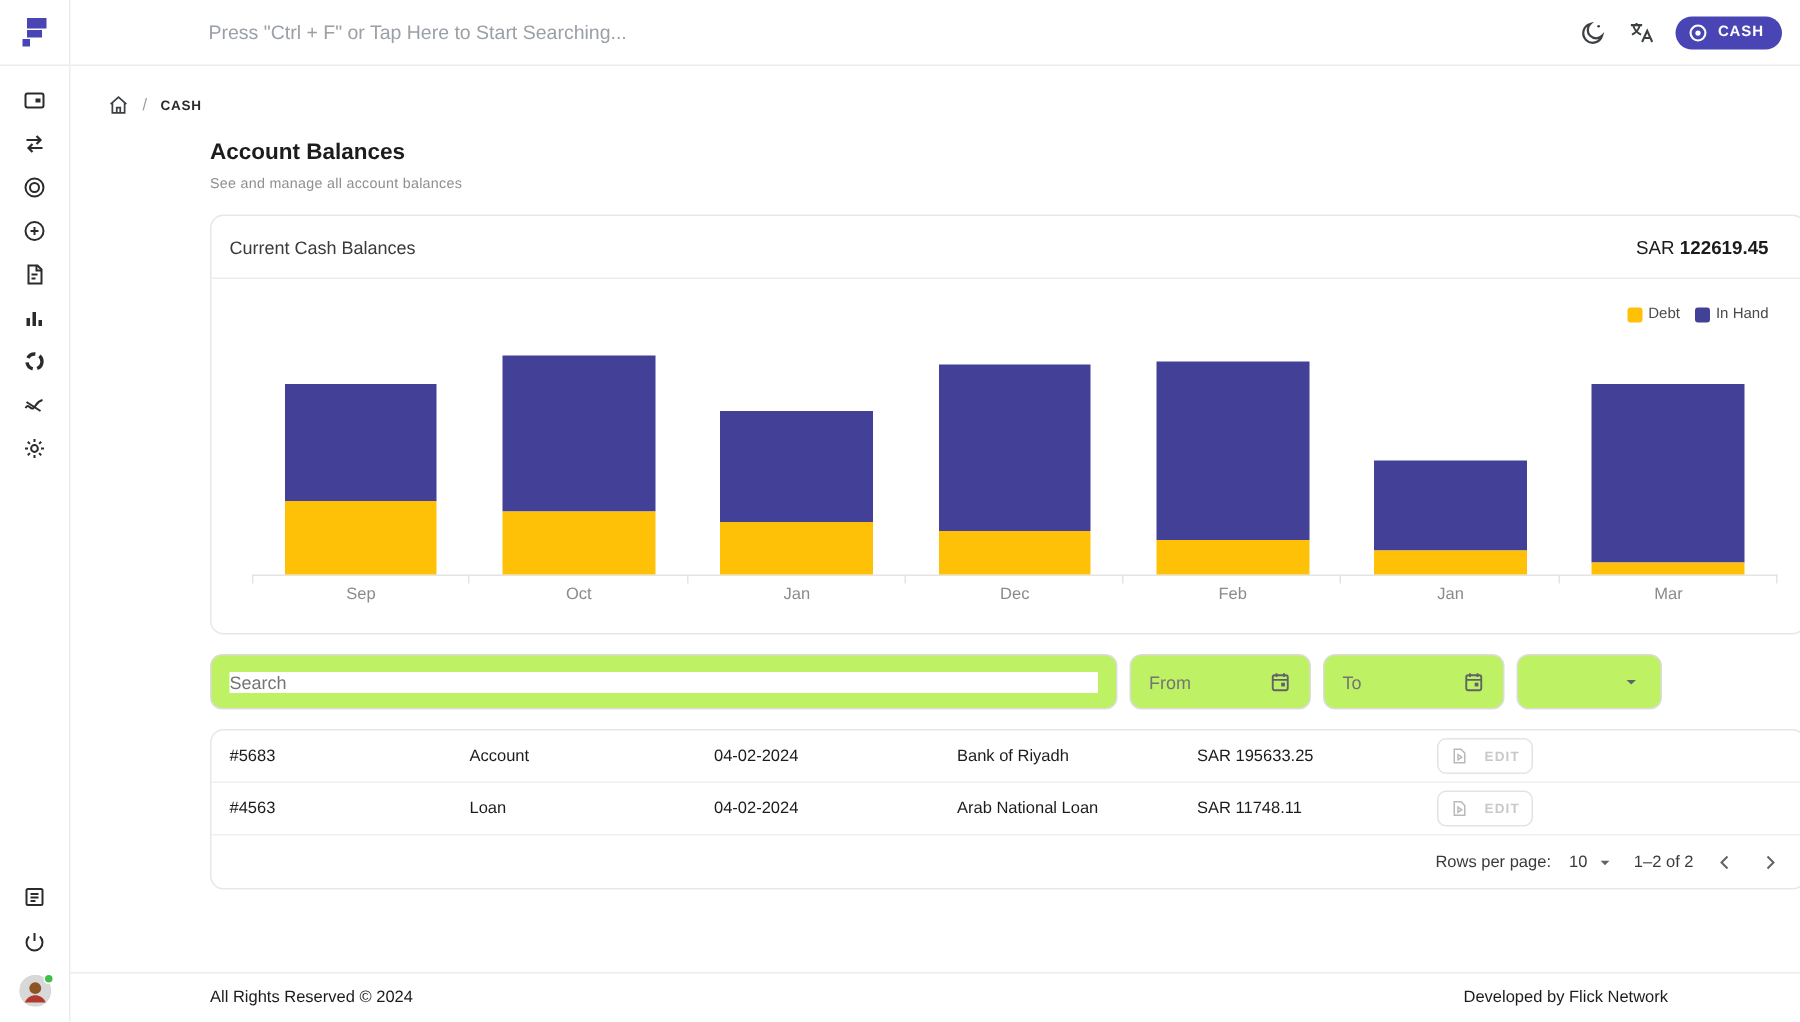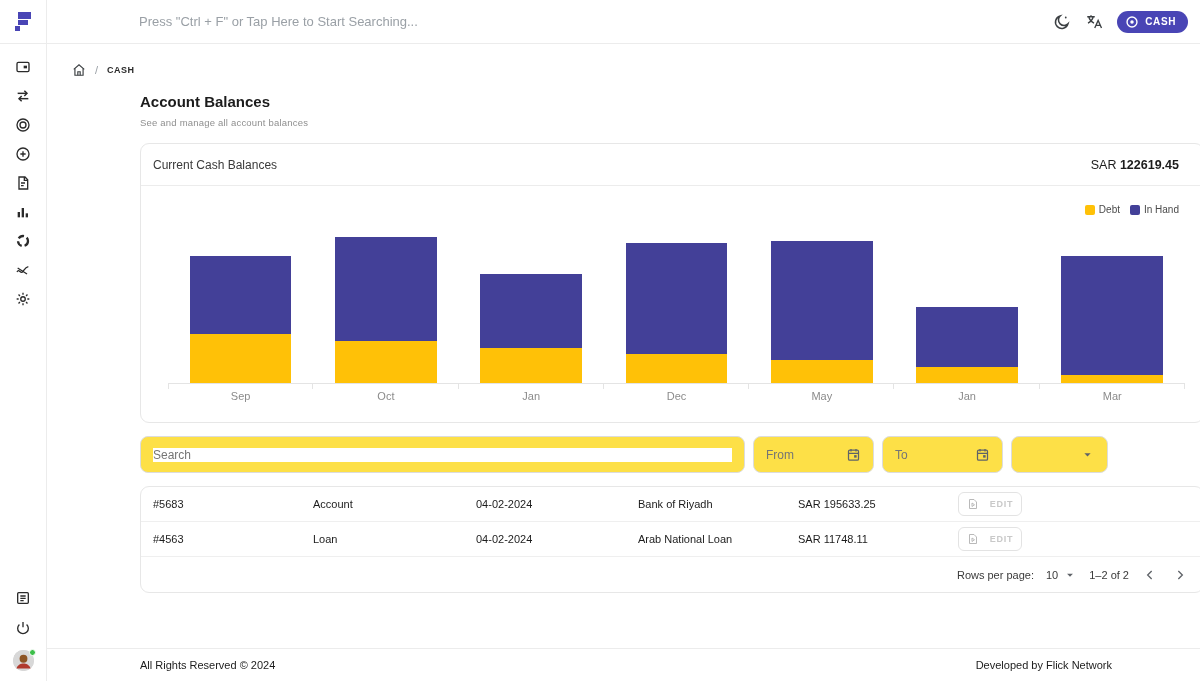--- a/index.html
+++ b/index.html
@@ -53,21 +53,21 @@
   .chart-plot { position:absolute; top:2px; left:27px; right:18px; height:196px; display:flex; border-bottom:1px solid #e4e4e4; }
   .chart-col { flex:1; position:relative; display:flex; align-items:flex-end; justify-content:center; }
   .chart-col::after { content:""; position:absolute; right:0; bottom:-6px; width:1px; height:6px; background:#e4e4e4; }
   .chart-col:first-child::before { content:""; position:absolute; left:0; bottom:-6px; width:1px; height:6px; background:#e4e4e4; }
   .bar-stack { width:70%; display:flex; flex-direction:column; justify-content:flex-end; }
   .chart-xaxis { position:absolute; top:204px; left:27px; right:18px; display:flex; }
   .chart-xlabel { flex:1; text-align:center; font-size:11px; color:#8b8b8b; }
 
   
   .filters { width:968px; margin:13px 0 0 93px; display:flex; gap:8px; }
-  .f-input { height:37px; border:1px solid #dcdcdc; border-radius:8px; display:flex; align-items:center; padding:0 12px; font-size:12px; color:#757575; background:#fde047; }
+  .f-input { height:37px; border:1px solid #dcdcdc; border-radius:8px; display:flex; align-items:center; padding:0 12px; font-size:12px; color:#757575; background:#bef264; }
   .f-search { flex:1; }
   .f-date { width:121px; justify-content:space-between; cursor:pointer; }
   .f-select { width:97px; justify-content:flex-end; cursor:pointer; }
   .f-input input { border:none; outline:none; width:100%; font-size:12px; font-family:inherit; color:#212121; }
   .f-input input::placeholder { color:#757575; }
   .cal-icon, .caret-icon { width:15px; height:15px; color:#5f6368; }
 
   
   .table-card { margin-top:13px; overflow:hidden; }
   .t-grid { display:grid; grid-template-columns:160px 163px 162px 160px 160px 1fr; align-items:center; }
@@ -281,21 +281,21 @@
                 <div class="bar-seg" style="height: 119px; background: rgb(67, 64, 152);"></div>
                 <div class="bar-seg" style="height: 8px; background: rgb(255, 193, 7);"></div>
               </div>
             </div>
           </div>
         <div class="chart-xaxis">
             <div class="chart-xlabel">Sep</div>
             <div class="chart-xlabel">Oct</div>
             <div class="chart-xlabel">Jan</div>
             <div class="chart-xlabel">Dec</div>
-            <div class="chart-xlabel">May</div>
+            <div class="chart-xlabel">Feb</div>
             <div class="chart-xlabel">Jan</div>
             <div class="chart-xlabel">Mar</div>
           </div>
       </div>
     </section>
 
     <div class="filters">
       <div class="f-input f-search">
         <input type="text" placeholder="Search" style="">
       </div>

